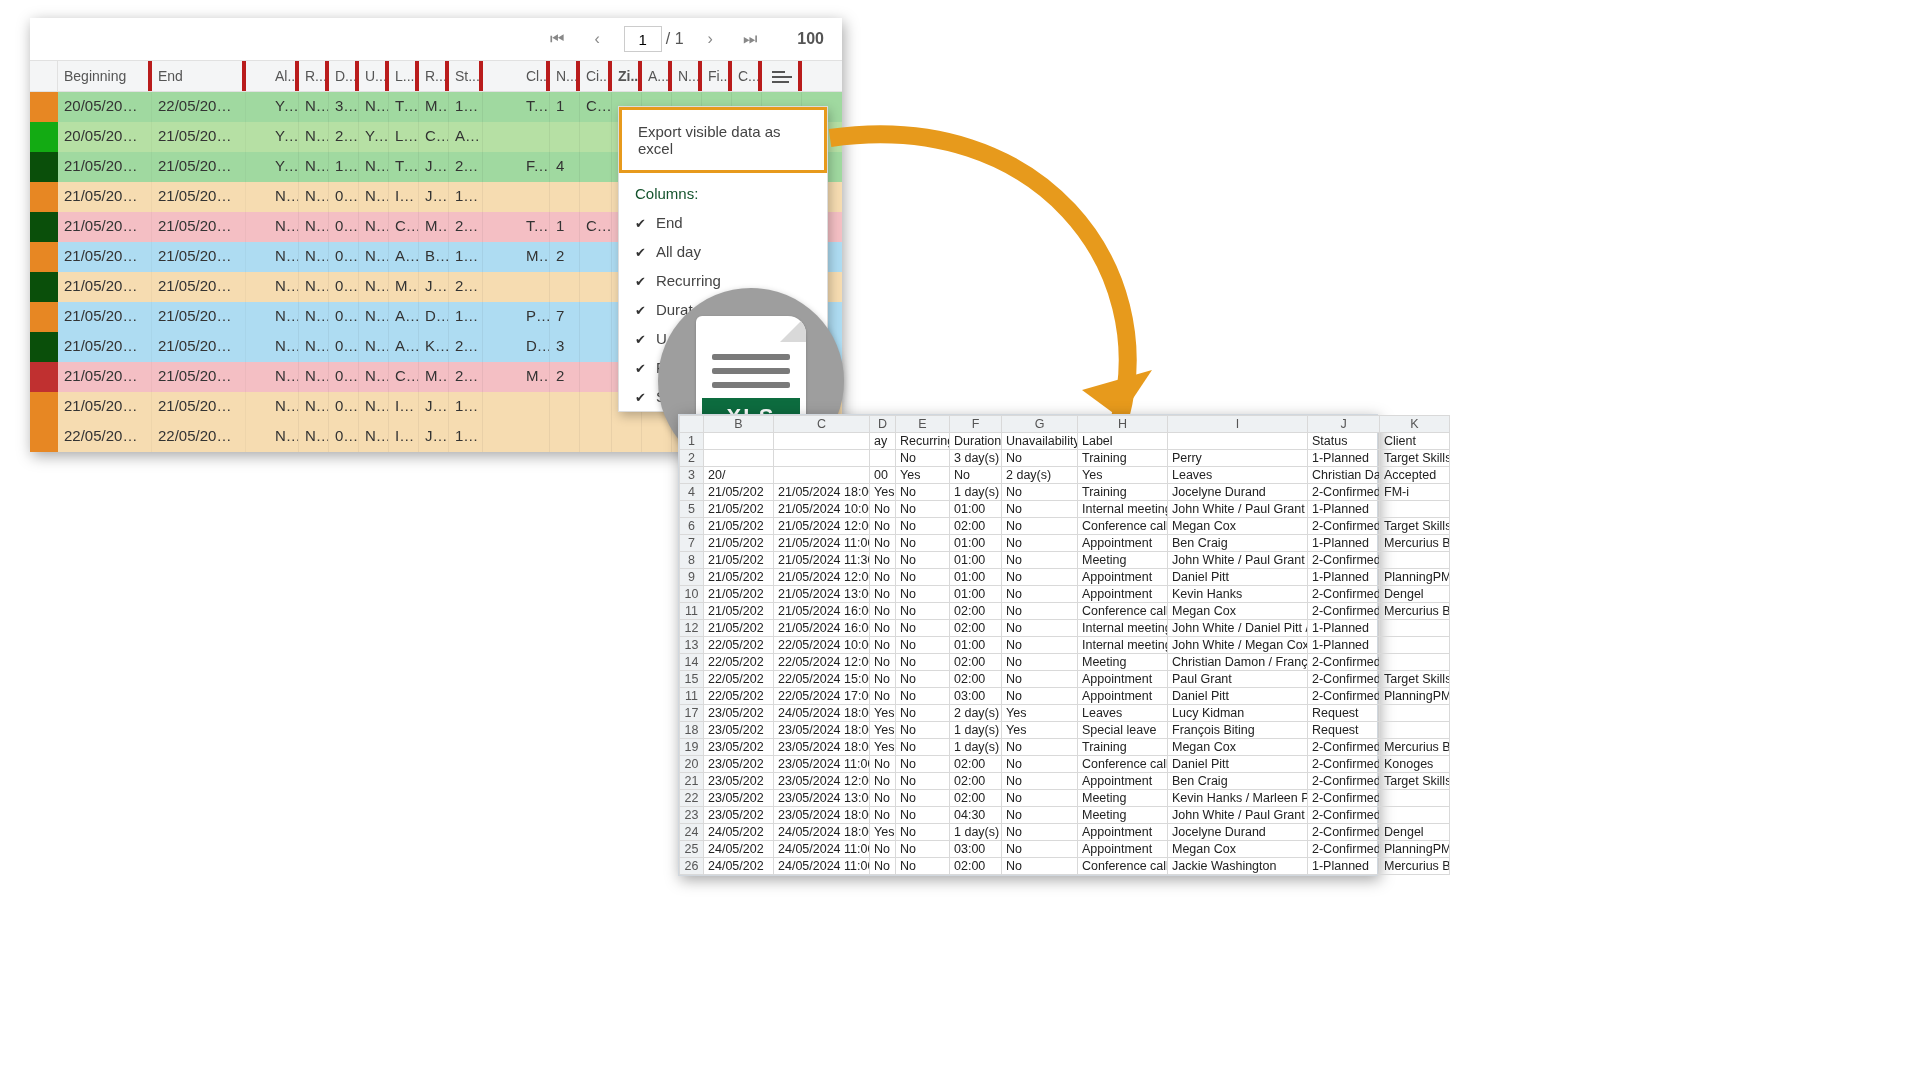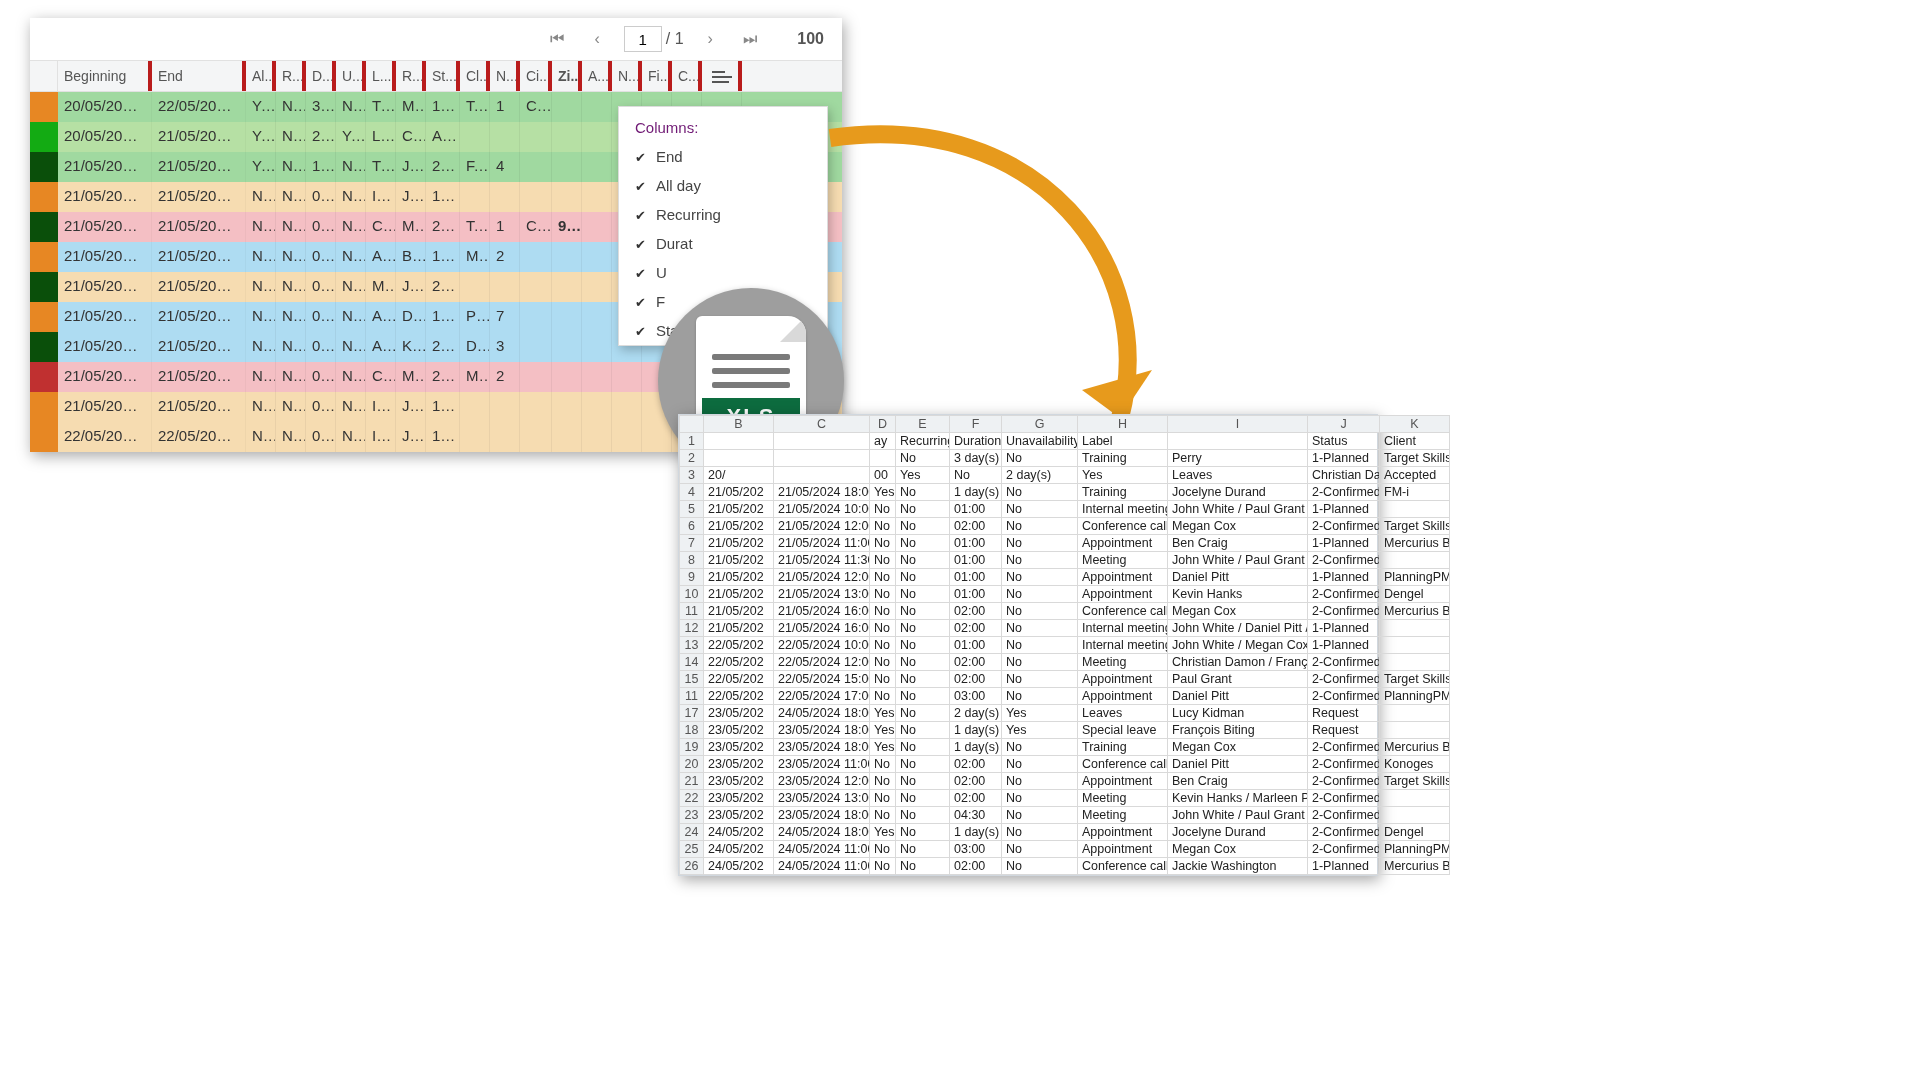--- a/index.html
+++ b/index.html
@@ -9,23 +9,23 @@
   .src-panel { position: absolute; left: 30px; top: 18px; width: 812px; box-shadow: 2px 4px 14px rgba(0,0,0,.35); background:#fff; }
   .pager { height: 42px; display:flex; align-items:center; justify-content:flex-end; padding-right:18px; gap:18px; color:#555; font-size:16px; }
   .pager .pg-btn { cursor:pointer; padding:4px 6px; color:#888; }
   .pager .pg-num { display:flex; align-items:center; gap:4px; }
   .pager .pg-num input { width:38px; height:26px; border:1px solid #ccc; text-align:center; font-size:15px; }
   .pager .rows { padding-left:16px;font-weight:bold; }
 
   .grid-hdr { display:flex; background:#f4f5f6; height:32px; font-size:14px; color:#555; border-top:1px solid #e1e1e1; border-bottom:1px solid #e1e1e1; }
   .grid-hdr .sw{ width:28px; border-right:1px solid #e1e1e1;}
   .grid-hdr .col{ border-right:4px solid #b91c1c; display:flex; align-items:center; padding-left:6px; overflow:hidden; white-space:nowrap; }
-  .c-beg{width:94px;} .c-end{width:94px;} .c-all{width:30px;} .c-rec{width:30px;}
+  .c-beg{width:94px;} .c-end{width:94px;} .c-all{width:30px;margin-left:23px;} .c-rec{width:30px;}
   .c-dur{width:30px;} .c-un{width:30px;} .c-lab{width:30px;} .c-res{width:30px;}
-  .c-st{width:34px;} .c-cl{width:30px;} .c-nu{width:30px;} .c-ci{width:32px;}
+  .c-st{width:34px;} .c-cl{width:30px;margin-left:37px;} .c-nu{width:30px;} .c-ci{width:32px;}
   .c-zi{width:30px;font-weight:bold;} .c-ad{width:30px;} .c-na{width:30px;} .c-fi{width:30px;}
   .c-co{width:30px;} .c-ic{width:40px; display:flex; align-items:center; justify-content:center;}
 
   .menu-ico { width:22px; height:16px; display:inline-block; }
   .menu-ico span,.menu-ico::before,.menu-ico::after { content:""; display:block; height:2px; background:#555; margin:3px 0; }
   .menu-ico::before{width:60%;} .menu-ico span{width:90%;} .menu-ico::after{width:75%;}
 
   .grid-row { display:flex; height:30px; font-size:15px; color:#333; }
   .grid-row .sw{ width:28px; }
   .grid-row .cell{ overflow:hidden; white-space:nowrap; text-overflow:ellipsis; padding:5px 6px 0 6px; border-right:1px solid rgba(0,0,0,0.05); }
@@ -38,21 +38,21 @@
   .bg-blue   { background:#aedcf2; }
   .bg-tan    { background:#f6dcb1; }
 
   
   .sw-orange{background:#e78723;} .sw-green{background:#13ab13;} .sw-dkgrn{background:#0a4f0a;}
   .sw-red{background:#c03030;}
 
   
   .flyout { position:absolute; left:618px; top:106px; width:210px; background:#fff; border:1px solid #dcdcdc; box-shadow:2px 4px 10px rgba(0,0,0,.25); font-size:15px; color:#444; }
   .flyout .exp { padding:13px 16px; border:3px solid #e79a1c; }
-  .flyout .cols-lbl { padding:12px 16px 6px 16px; color:#701a75; }
+  .flyout .cols-lbl { padding:12px 16px 6px 16px; color:#14532d; }
   .flyout .opt { padding:6px 16px; display:flex; align-items:center; gap:10px; }
   .flyout .opt .chk::before { content:"✔"; font-size:13px; color:#333; }
 
   
   .arrow { position:absolute; left:820px; top:118px; width:360px; height:340px; pointer-events:none; }
 
   
   .xls-badge { position:absolute; left:658px; top:288px; width:186px; height:186px; border-radius:50%; background:#9e9e9e; display:flex; align-items:center; justify-content:center; box-shadow:0 2px 6px rgba(0,0,0,.25);}
   .xls-doc { width:110px; height:130px; background:#fff; border-radius:6px 18px 6px 6px; position:relative; overflow:hidden; box-shadow:0 1px 3px rgba(0,0,0,.2);}
   .xls-doc::before { content:""; position:absolute; right:0; top:0; width:26px; height:26px; background:linear-gradient(135deg,transparent 49%,#d9d9d9 51%); }
@@ -364,20 +364,21 @@
         <div class="cell c-ad"></div>
         <div class="cell c-na"></div>
         <div class="cell c-fi"></div>
         <div class="cell c-co"></div>
         <div class="cell c-ic"></div>
       </div>
     </div>
 </div>
 
 <div class="flyout">
+  <div class="exp">Export visible data as excel</div>
   <div class="cols-lbl">Columns:</div>
   <div id="flyout-opts">
       <div class="opt">
         <span class="chk"></span>
         <span>End</span>
       </div>
       <div class="opt">
         <span class="chk"></span>
         <span>All day</span>
       </div>

